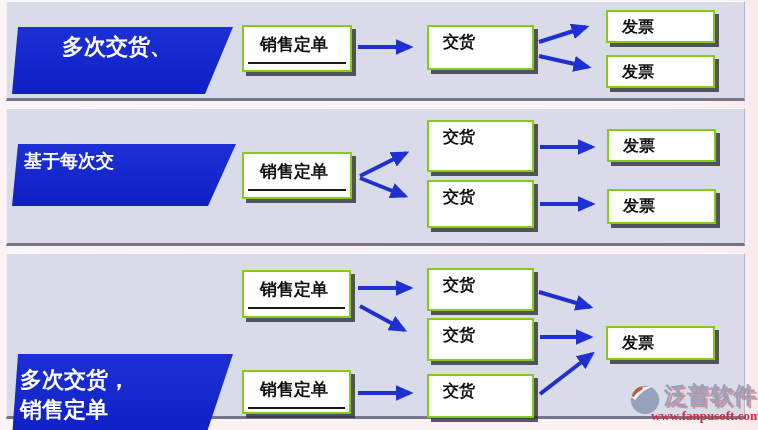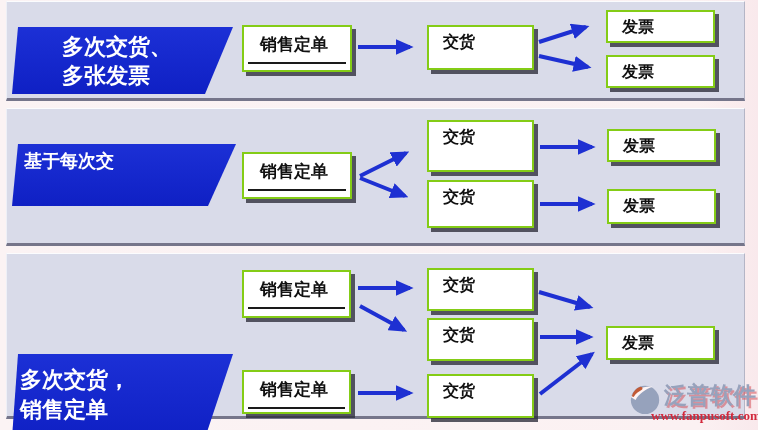--- a/index.html
+++ b/index.html
@@ -89,21 +89,20 @@
       <line x1="360" y1="306" x2="404" y2="330" marker-end="url(#ah)"></line>
       <line x1="358" y1="393" x2="410" y2="393" marker-end="url(#ah)"></line>
       <line x1="539" y1="292" x2="590" y2="307" marker-end="url(#ah)"></line>
       <line x1="540" y1="337" x2="590" y2="337" marker-end="url(#ah)"></line>
       <line x1="540" y1="394" x2="592" y2="354" marker-end="url(#ah)"></line>
     </g>
   </svg>
 
   <div class="flag" id="flag-1">
     <div>多次交货、</div>
-    <div>多张发票</div>
   </div>
   <div class="flag" id="flag-2">
     <div>基于每次交</div>
   </div>
   <div class="flag" id="flag-3">
     <div>多次交货，</div>
     <div>销售定单</div>
   </div>
 
   <div class="node" style="left:242px;top:25px;width:110px;height:47px">

